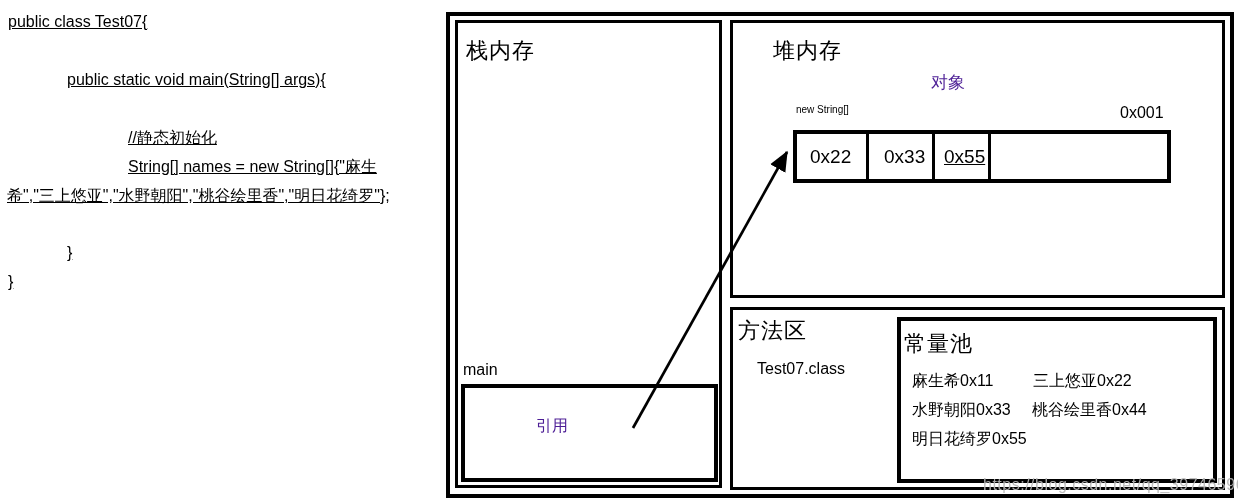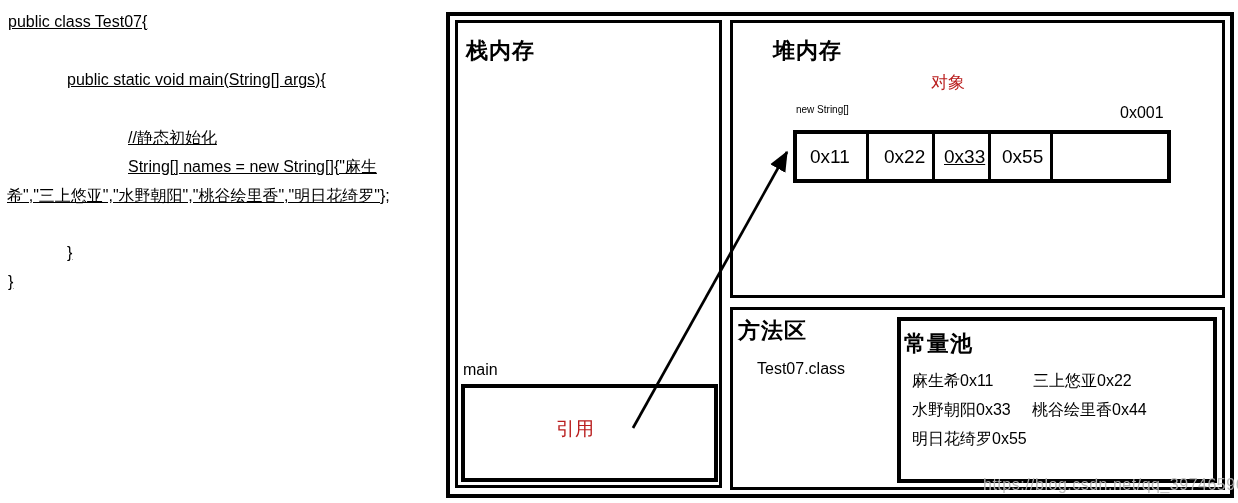--- a/index.html
+++ b/index.html
@@ -23,29 +23,29 @@
 
   
   .box { position:absolute; border:3px solid #000; background:#fff; }
   #outer-box   { left:446px; top:12px;  width:788px; height:486px; border-width:4px; }
   #stack-box   { left:455px; top:20px;  width:267px; height:468px; }
   #heap-box    { left:730px; top:20px;  width:495px; height:278px; }
   #method-box  { left:730px; top:307px; width:495px; height:183px; }
   #cpool-box   { left:897px; top:317px; width:320px; height:166px; border-width:4px; }
   #main-box    { left:461px; top:384px; width:257px; height:98px;  border-width:4px; }
 
-  .box-title { font-size:22px; font-weight:700; letter-spacing:1px; }
+  .box-title { font-size:22px; font-weight:400; letter-spacing:1px; }
   #stack-title  { left:466px; top:36px; }
   #heap-title   { left:773px; top:36px; }
   #method-title { left:738px; top:316px; }
   #cpool-title  { left:904px; top:329px; }
 
-  .red { color:#b91c1c; }
+  .red { color:#4c1d95; }
   #object-label    { left:931px; top:71px;  font-size:17px; }
-  #reference-label { left:556px; top:416px; font-size:19px; }
+  #reference-label { left:536px; top:416px; font-size:16px; }
 
   #main-label      { left:463px; top:361px; font-size:16px; }
   #stack-ref-value { left:465px; top:437px; font-size:17px; }
 
   #array-label   { left:796px;  top:104px; font-size:10px; }
   #array-address { left:1120px; top:104px; font-size:16px; }
 
   
   #array-box { left:793px; top:130px; width:378px; height:53px; border-width:4px;
                display:flex; flex-direction:row; }
@@ -95,21 +95,20 @@
   <div class="abs" id="main-label">main</div>
   <div class="box" id="main-box"></div>
   <div class="abs red" id="reference-label">引用</div>
 
   <div class="box" id="heap-box"></div>
   <div class="abs box-title" id="heap-title">堆内存</div>
   <div class="abs red" id="object-label">对象</div>
   <div class="abs" id="array-label">new String[]</div>
   <div class="abs" id="array-address">0x001</div>
   <div class="box" id="array-box">
-    <div class="array-cell">0x11</div>
     <div class="array-cell">0x22</div>
     <div class="array-cell">0x33</div>
     <div class="array-cell">0x55</div>
   </div>
 
   <div class="box" id="method-box"></div>
   <div class="abs box-title" id="method-title">方法区</div>
   <div class="abs" id="class-label">Test07.class</div>
 
   <div class="box" id="cpool-box"></div>

